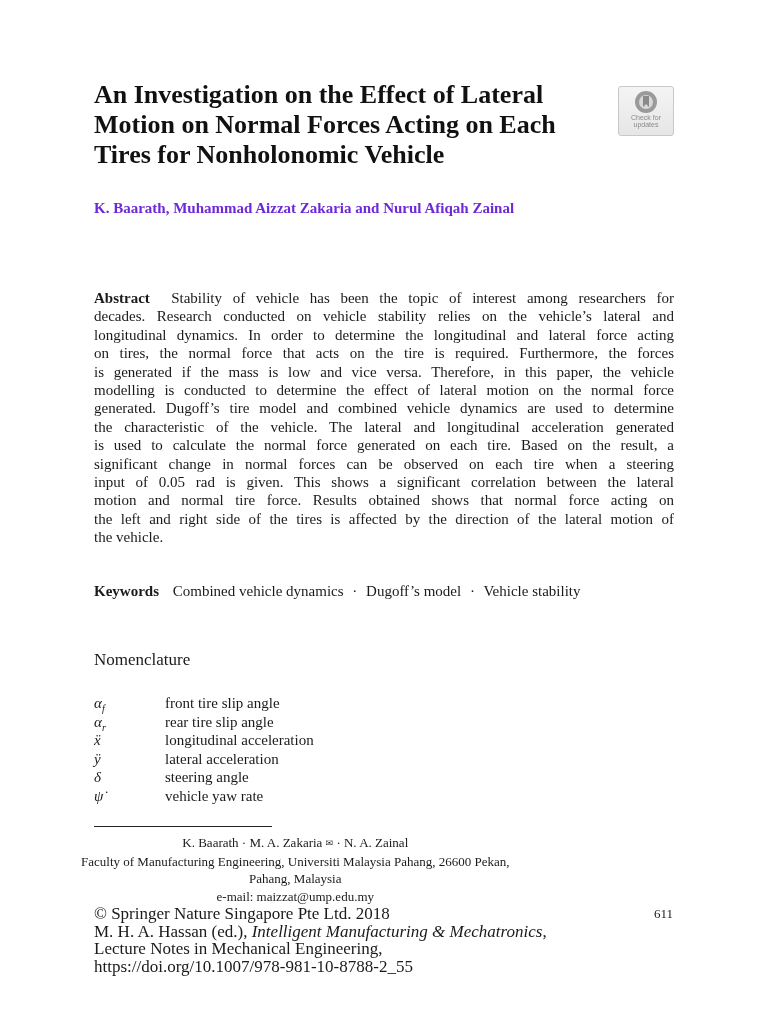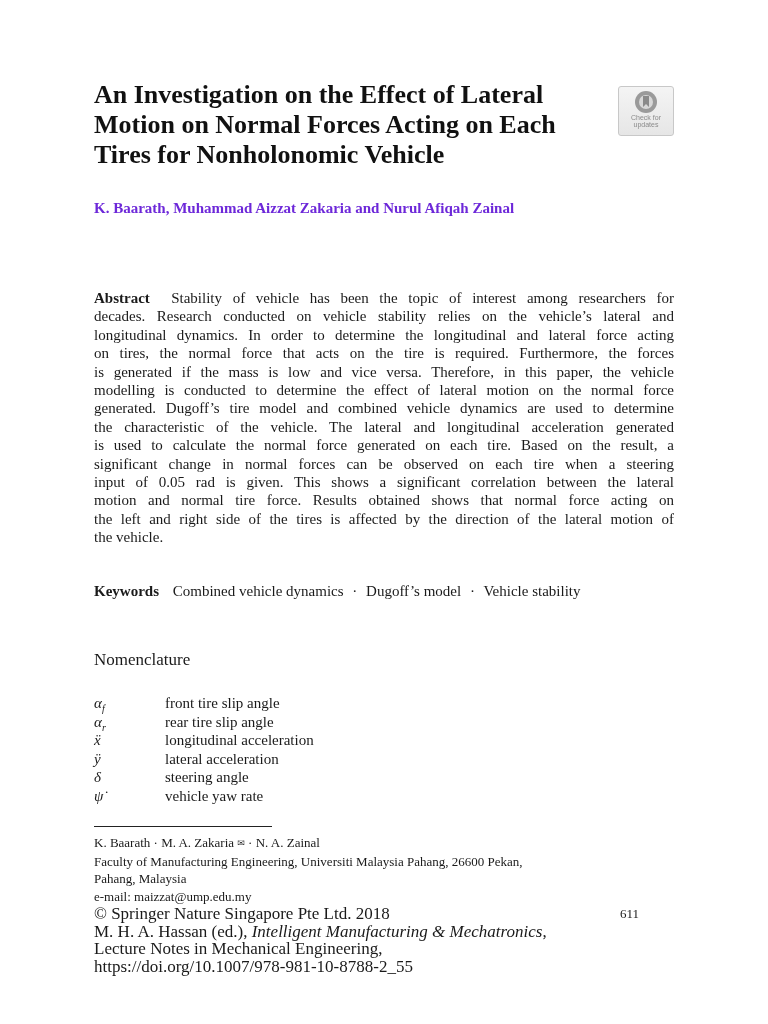--- a/index.html
+++ b/index.html
@@ -33,28 +33,28 @@
 
   .nom-head { position: absolute; left: 94px; top: 650px; font-weight: normal; font-size: 17px; }
   .nom-list { position: absolute; left: 94px; top: 694px; font-size: 15px; }
   .nom-row { height: 18.5px; line-height: 18.5px; position: relative; width: 400px; }
   .nom-sym { position: absolute; left: 0; font-style: italic; }
   .nom-sym sub { font-size: 10px; }
   .nom-def { position: absolute; left: 71px; white-space: nowrap; }
 
   .rule { position: absolute; left: 94px; top: 826px; width: 178px; height: 0; border-top: 1px solid #222; }
 
-  .affil { position: absolute; left: 94px; top: 834px; font-size: 13px; line-height: 17.5px; }
+  .affil { position: absolute; left: 81px; top: 834px; font-size: 13px; line-height: 17.5px; text-align: center; }
   .affil div { white-space: nowrap; }
   .mail-icon { display: inline-block; font-size: 9px; vertical-align: 1px; }
 
   .copyright { position: absolute; left: 94px; top: 905px; font-size: 17px; line-height: 17.5px; }
   .copyright div { white-space: nowrap; }
   .copyright i { font-style: italic; }
-  .pagenum { position: absolute; left: 620px; top: 905px; width: 53px; font-size: 13px; line-height: 17.5px; }
+  .pagenum { position: absolute; left: 620px; top: 905px; width: 53px; text-align: right; font-size: 13px; line-height: 17.5px; }
 </style>
 </head>
 <body>
 
 <div class="page">
 
   <h1 class="title">
     <span>An Investigation on the Effect of Lateral</span>
     <span>Motion on Normal Forces Acting on Each</span>
     <span>Tires for Nonholonomic Vehicle</span>

